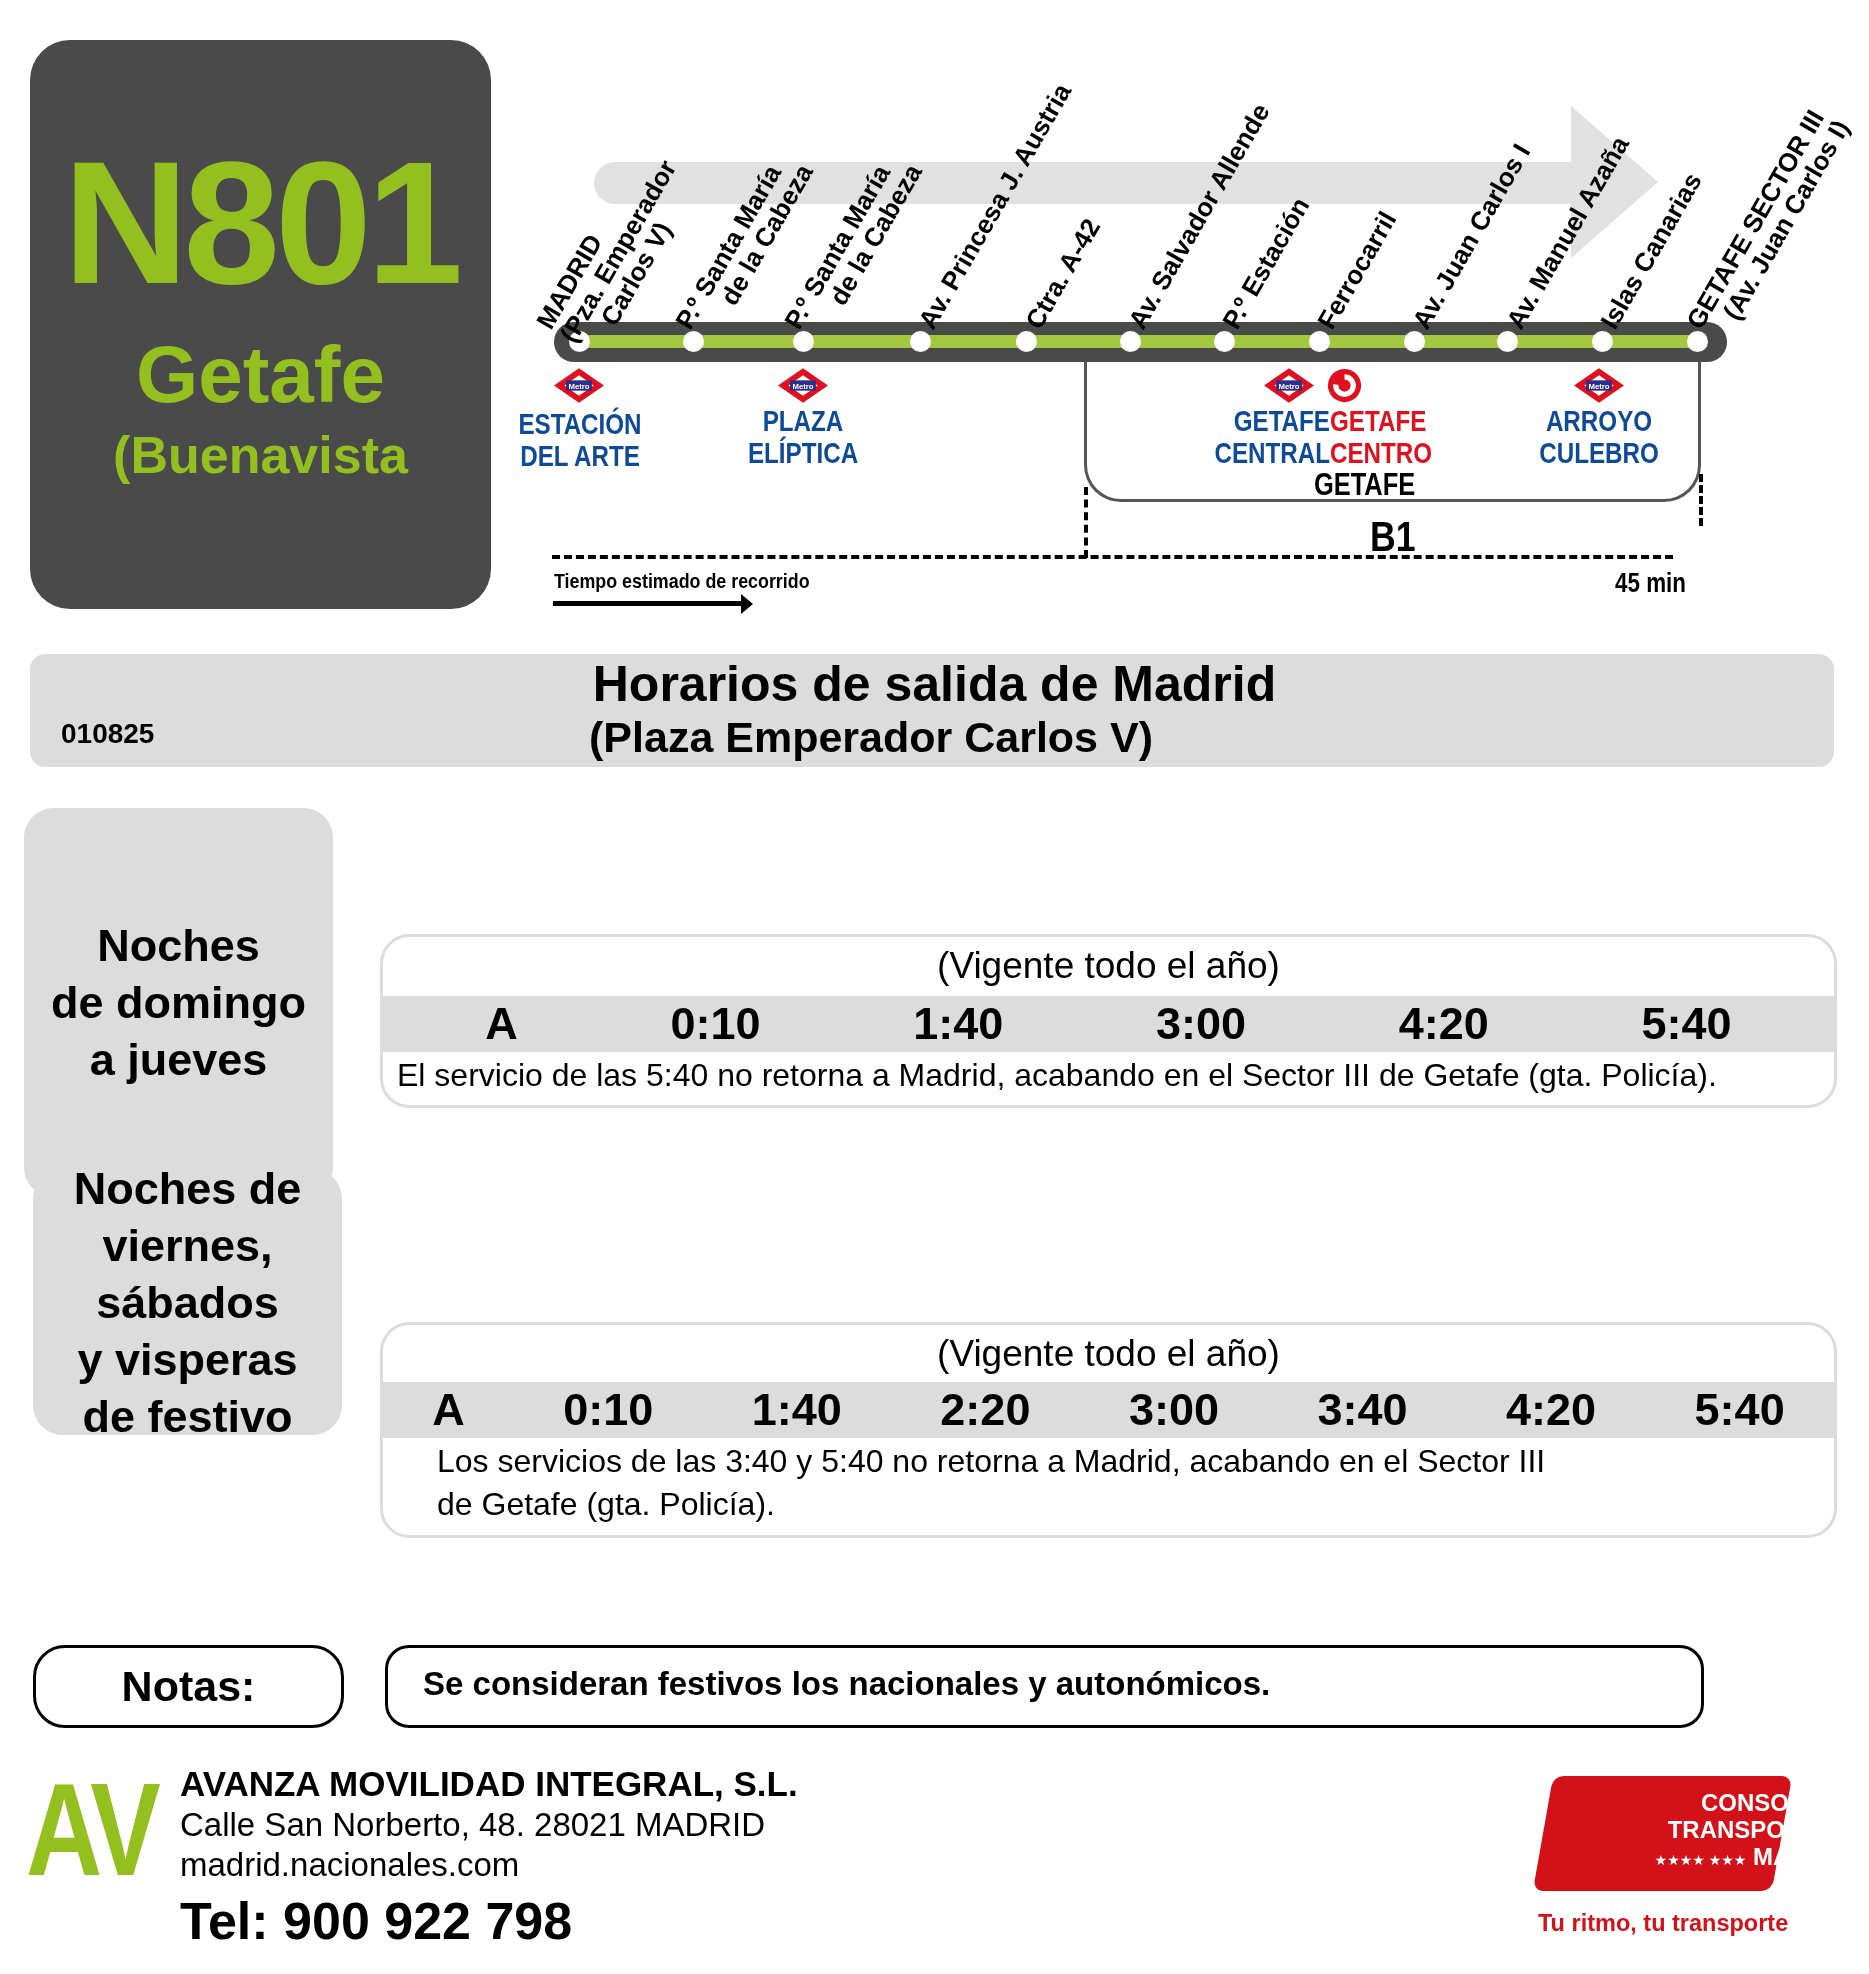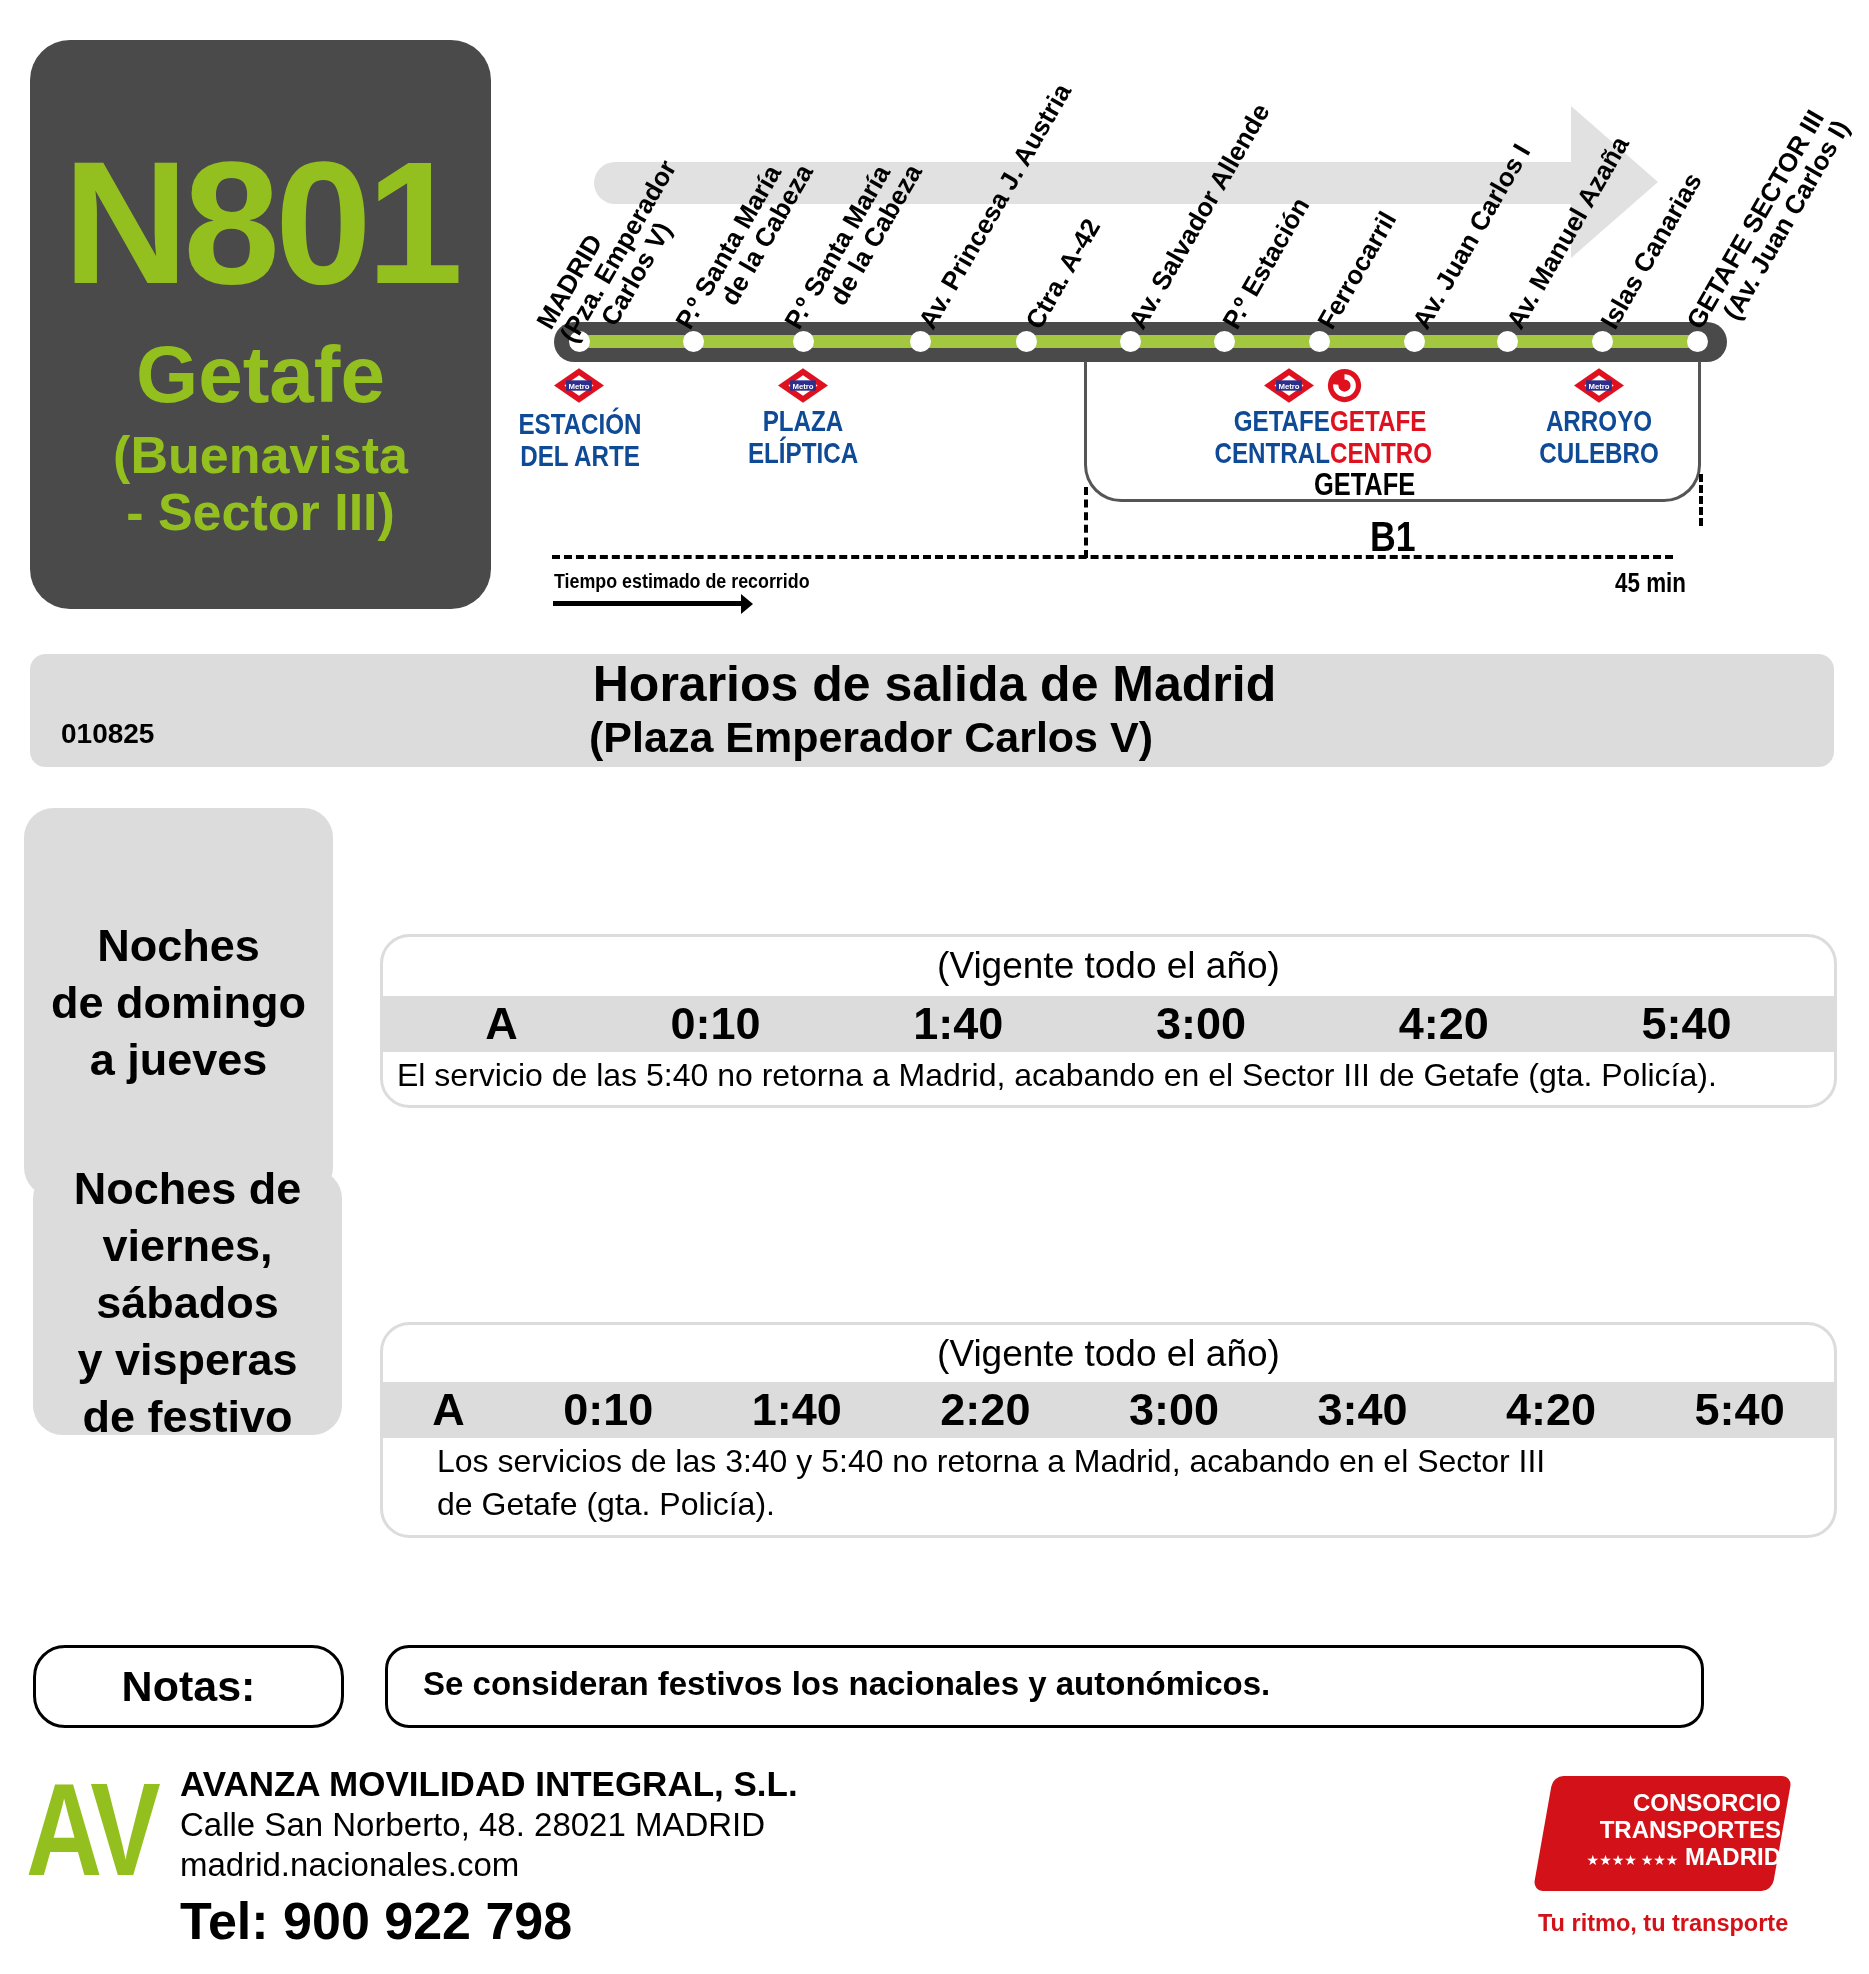--- a/index.html
+++ b/index.html
@@ -56,32 +56,31 @@
   .notas-lbl { left: 33px; top: 1645px; width: 311px; height: 83px; border: 3.5px solid #000; border-radius: 32px; font-weight: bold; font-size: 43px; display: flex; align-items: center; justify-content: center; }
   .notas-box { left: 385px; top: 1645px; width: 1808px; max-width: 1460px; height: 83px; border: 3.5px solid #000; border-radius: 24px; font-weight: bold; font-size: 33px; padding: 17.4px 35px; }
 
   
   .av-logo { left: 26px; top: 1764px; color: #93c01f; font-weight: bold; font-size: 132px; letter-spacing: -5.2px; line-height: 1; transform: scaleX(0.8); transform-origin: left top; }
   .company { left: 180px; top: 1764px; font-weight: bold; font-size: 35px; }
   .addr { left: 180px; top: 1806px; font-size: 33px; }
   .web { left: 180px; top: 1846px; font-size: 33px; }
   .tel { left: 180px; top: 1891px; font-weight: bold; font-size: 52px; }
   .ctm { left: 1543px; top: 1776px; width: 239px; height: 115px; background: #d31118; border-radius: 10.4px; transform: skewX(-10deg); }
-  .ctm-text { left: 1564px; top: 1789px; width: 217px; text-align: right; color: #fff; font-weight: bold; font-size: 24px; line-height: 27px; }
+  .ctm-text { left: 1632px; top: 1789px; width: 217px; text-align: right; color: #fff; font-weight: bold; font-size: 24px; line-height: 27px; }
   .ctm-tag { left: 1538px; top: 1910px; color: #d31118; font-weight: bold; font-size: 23.5px; }
 </style>
 </head>
 <body>
 
 <div class="abs badge">
   <div class="num">N801</div>
   <div class="dest">Getafe</div>
   <div class="sub">
     <div>(Buenavista</div>
-    <div>- Sector III)</div>
   </div>
 </div>
 
 <div class="abs dir-band"></div>
 <div class="abs dir-head"></div>
 
 <div class="abs line-bar"></div>
 <div class="abs line-inner"></div>
 
 <div class="abs stop-dot" style="left:569px"></div>

